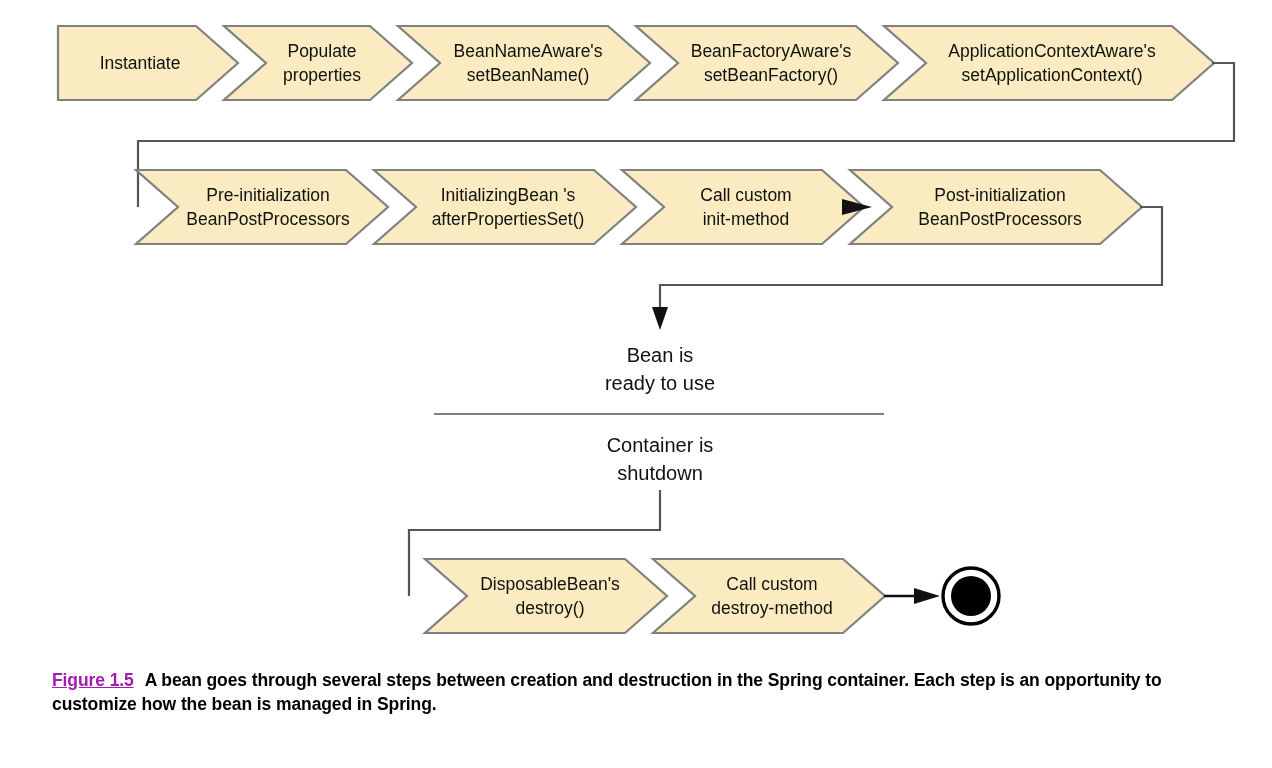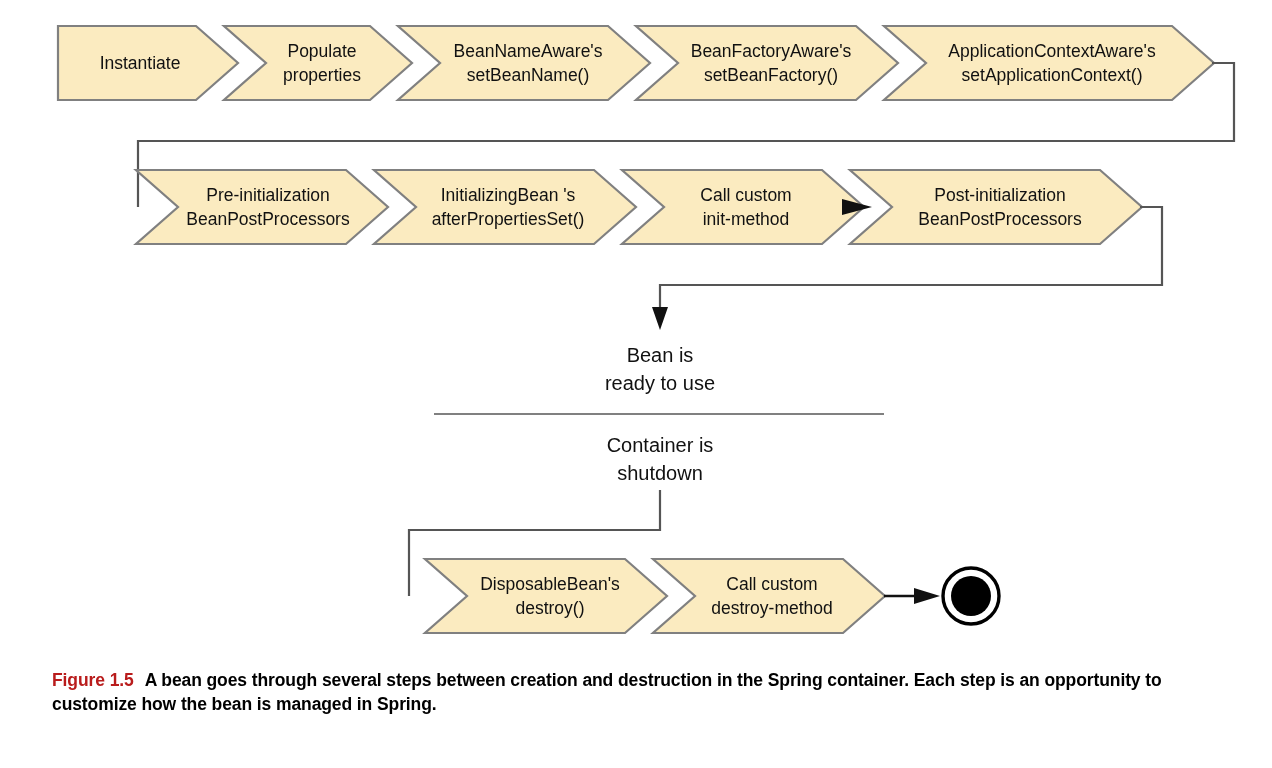--- a/index.html
+++ b/index.html
@@ -48,22 +48,23 @@
     top: 668px;
     width: 1150px;
     font-family: "Liberation Sans", sans-serif;
     font-size: 17.5px;
     font-weight: bold;
     line-height: 1.38;
     color: #000000;
     letter-spacing: -0.1px;
   }
   .caption .fignum {
-    color: #b91c1c;
+    color: #a21caf;
     font-weight: bold;
+    text-decoration: underline;
   }
   .caption .capgap {
     display: inline-block;
     width: 11px;
   }
 </style>
 </head>
 <body>
 
 <div id="figure-root">

